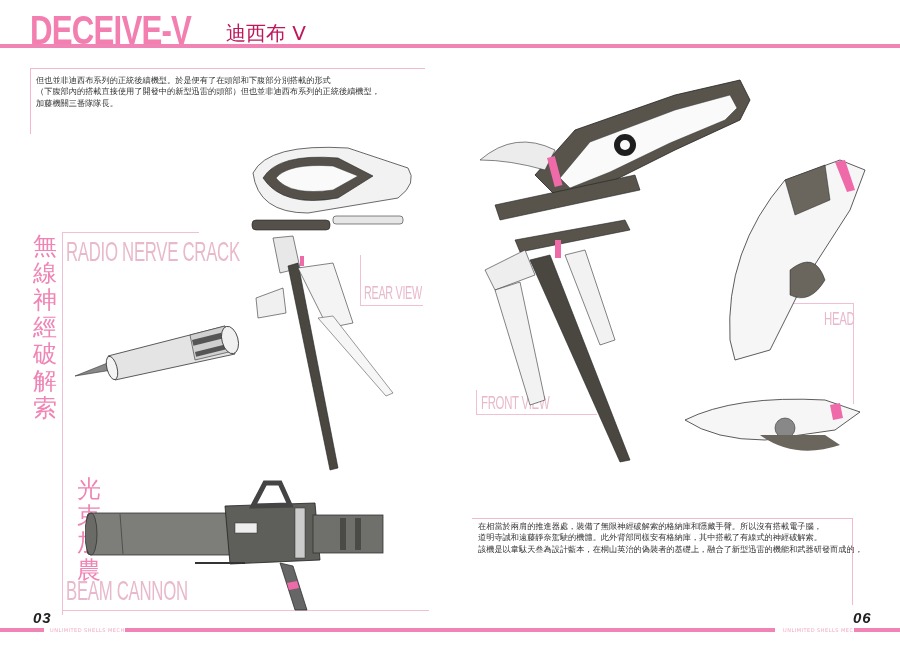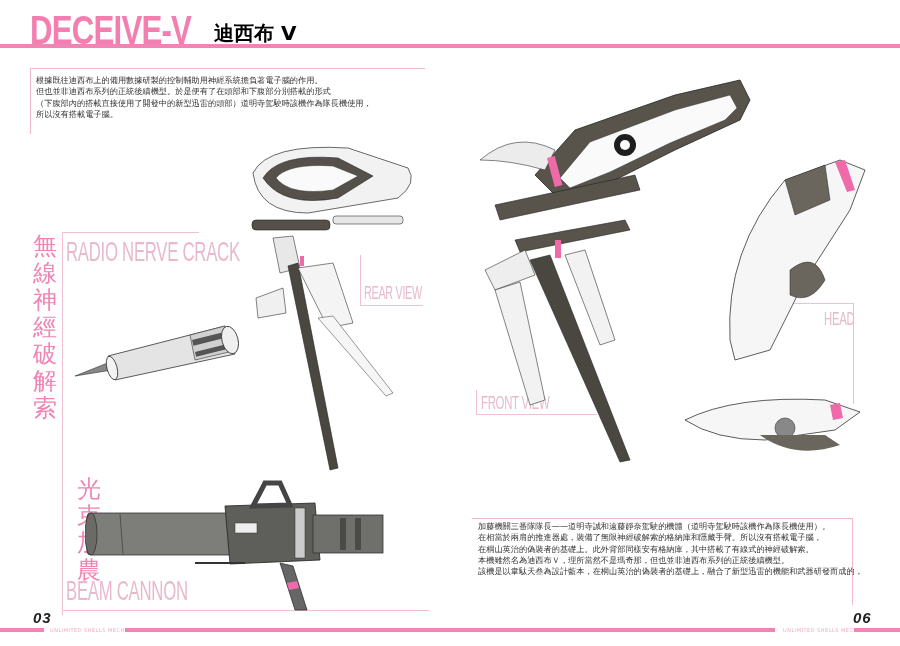--- a/index.html
+++ b/index.html
@@ -3,21 +3,21 @@
 <meta charset="utf-8">
 <style>
   html, body { margin:0; padding:0; }
   body { width:900px; height:646px; background:#ffffff; position:relative; overflow:hidden;
          font-family:"DejaVu Sans", sans-serif; color:#222; }
   .abs { position:absolute; }
   
   .title-en { left:30px; top:8px; font-family:"Liberation Sans", sans-serif; font-weight:bold;
               font-size:40px; color:#f27fb0; letter-spacing:-1px; transform:scaleX(0.78);
               transform-origin:left top; line-height:44px; }
-  .title-zh { left:214px; top:20px; font-size:20px; font-weight:bold; color:#000000; }
+  .title-zh { left:226px; top:20px; font-size:20px; font-weight:normal; color:#be185d; }
   .header-rule { left:0; top:44px; width:900px; height:4px; background:#f084b5; }
   .header-thin { left:30px; top:68px; width:395px; height:1px; background:#f2b8cf; }
   
   .intro-box { left:30px; top:68px; width:395px; height:66px; border-left:1px solid #f2b8cf; }
   .para { font-size:8.2px; line-height:11.3px; color:#333; white-space:nowrap; }
   .intro-text { left:36px; top:75px; }
   
   .vlabel { color:#ef84b5; font-family:"DejaVu Serif", serif; font-size:24px; line-height:27px;
             width:28px; text-align:center; word-break:break-all; }
   .vl1 { left:31px; top:233px;text-align:center; }
@@ -56,24 +56,23 @@
 </head>
 <body>
 
 <div class="abs title-en">DECEIVE-V</div>
 <div class="abs title-zh">迪西布 V</div>
 <div class="abs header-rule"></div>
 
 <div class="abs header-thin"></div>
 <div class="abs intro-box"></div>
 <div class="abs para intro-text">
-  <div>根據既往迪西布上的備用數據研製的控制輔助用神經系統擔負著電子腦的作用。</div>
   <div>但也並非迪西布系列的正統後續機型。於是便有了在頭部和下腹部分別搭載的形式</div>
-  <div>（下腹部內的搭載直接使用了開發中的新型迅雷的頭部）道明寺駕駛時該機作為隊長機使用，</div>
-  <div>所以沒有搭載電子腦。</div>
+  <div>（下腹部內的搭載直接使用了開發中的新型迅雷的頭部）但也並非迪西布系列的正統後續機型，</div>
+  <div>加藤機關三番隊隊長。</div>
 </div>
 
 <div class="abs vlabel vl1">無線神經破解索</div>
 <div class="abs vlabel vl2">光束加農</div>
 
 <div class="abs frame f-radio"></div>
 <div class="abs cap cap-radio">RADIO NERVE CRACK</div>
 
 <div class="abs frame f-beam"></div>
 <div class="abs cap cap-beam">BEAM CANNON</div>
@@ -149,24 +148,22 @@
   <polygon points="160,32 170,30 180,60 172,62" fill="#ef6aa8"></polygon>
   <path d="M115,140 Q140,120 150,150 Q135,175 115,165 Z" fill="#6a665d" stroke="#222" stroke-width="0.5"></path>
   <path d="M10,290 Q60,265 150,270 L185,282 L160,300 L90,310 Q40,310 10,290 Z" fill="#f6f6f6" stroke="#333" stroke-width="0.8"></path>
   <circle cx="110" cy="298" r="10" fill="#888" stroke="#333" stroke-width="0.6"></circle>
   <path d="M85,305 Q120,330 165,315 L150,305 Z" fill="#6a665d"></path>
   <polygon points="155,275 165,273 168,288 158,290" fill="#ef6aa8"></polygon>
 </svg>
 
 <div class="abs desc-box"></div>
 <div class="abs para desc-text">
-  <div>加藤機關三番隊隊長——道明寺誠和遠藤靜奈駕駛的機體（道明寺駕駛時該機作為隊長機使用）。</div>
   <div>在相當於兩肩的推進器處，裝備了無限神經破解索的格納庫和隱藏手臂。所以沒有搭載電子腦，</div>
-  <div>在桐山英治的偽裝者的基礎上。此外背部同樣安有格納庫，其中搭載了有線式的神經破解索。</div>
-  <div>本機雖然名為迪西布Ｖ，理所當然不是瑪奇那，但也並非迪西布系列的正統後續機型。</div>
+  <div>道明寺誠和遠藤靜奈駕駛的機體。此外背部同樣安有格納庫，其中搭載了有線式的神經破解索。</div>
   <div>該機是以韋駄天叁為設計藍本，在桐山英治的偽裝者的基礎上，融合了新型迅雷的機能和武器研發而成的，</div>
 </div>
 
 <div class="abs pnum pn-left">03</div>
 <div class="abs pnum pn-right">06</div>
 <div class="abs foot-bar fb1"></div>
 <div class="abs foot-small fs1">UNLIMITED SHELLS MECHANICS</div>
 <div class="abs foot-bar fb2"></div>
 <div class="abs foot-small fs2">UNLIMITED SHELLS MECHANICS</div>
 <div class="abs foot-bar fb3"></div>

